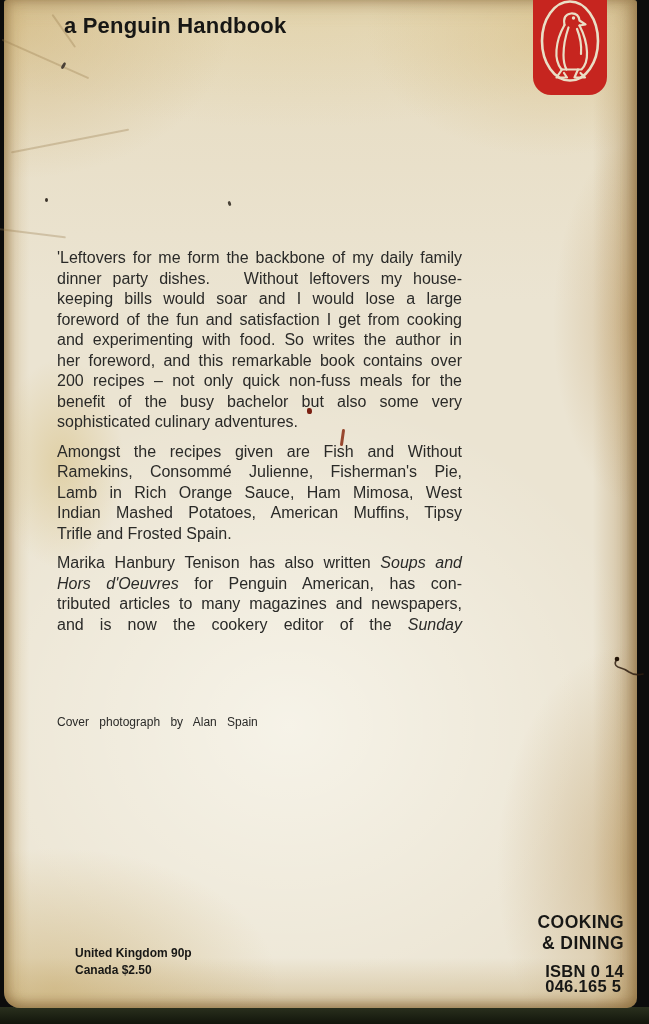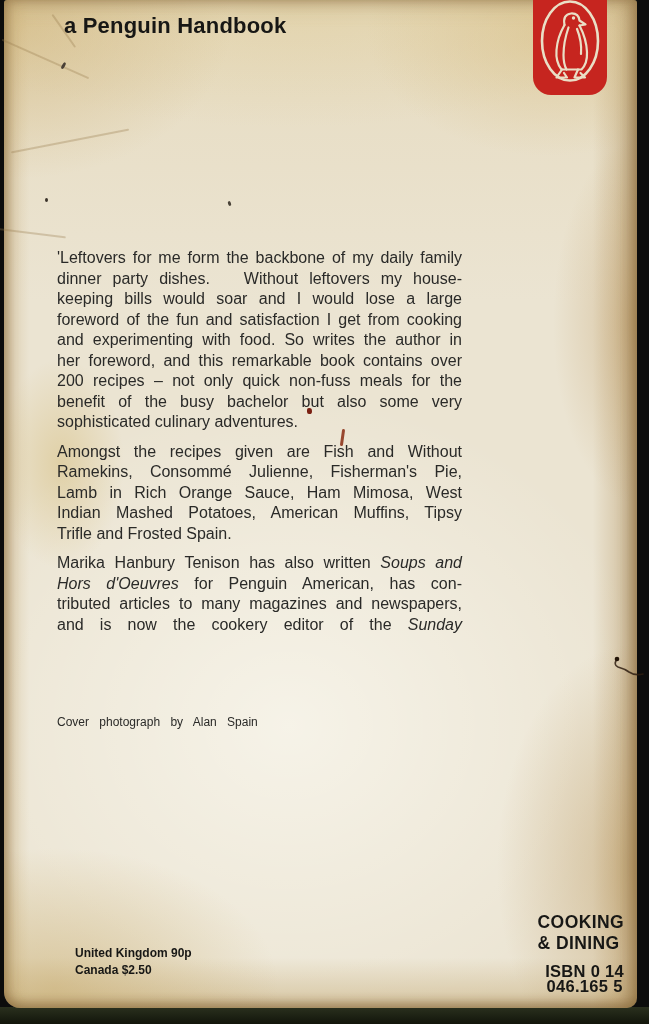--- a/index.html
+++ b/index.html
@@ -51,25 +51,25 @@
   .gap{display:inline-block;width:34px;}
   .credit{
     position:absolute;left:53px;top:681px;
     font-size:12px;color:#2a2a28;word-spacing:7px;margin-top:34px;
   }
   .pricing{
     position:absolute;left:71px;top:945px;
     font-size:12px;font-weight:bold;color:#171715;line-height:17px;
   }
   .category{
-    position:absolute;right:13px;top:912px;text-align:left;
+    position:absolute;right:13px;top:912px;text-align:right;
     font-size:17.5px;font-weight:bold;color:#171715;line-height:21px;letter-spacing:.4px;
   }
   .isbn{
-    position:absolute;right:13px;top:964px;text-align:center;
+    position:absolute;right:13px;top:964px;text-align:left;
     font-size:16.5px;font-weight:bold;color:#171715;line-height:15px;letter-spacing:.3px;
   }
   .stain,.crease,.speck{position:absolute;pointer-events:none;}
   .crease{height:1.5px;background:rgba(150,120,75,.32);border-radius:1px;}
   .crease.c1{left:-6px;top:58px;width:95px;transform:rotate(24deg);}
   .crease.c2{left:6px;top:140px;width:120px;transform:rotate(-11deg);}
   .crease.c3{left:-10px;top:232px;width:72px;transform:rotate(7deg);}
   .crease.c4{left:40px;top:30px;width:40px;transform:rotate(55deg);}
   .speck{border-radius:50%;}
   .speck.s1{left:41px;top:198px;width:3px;height:4px;background:#3b332a;}

